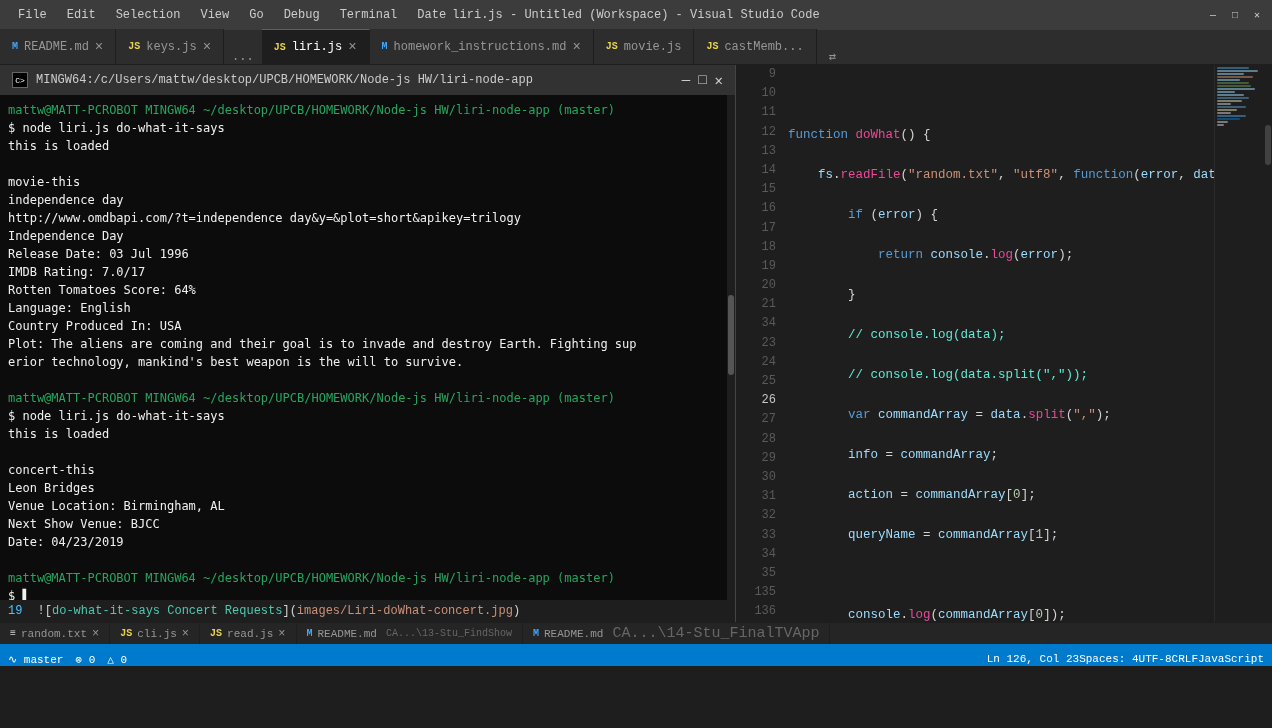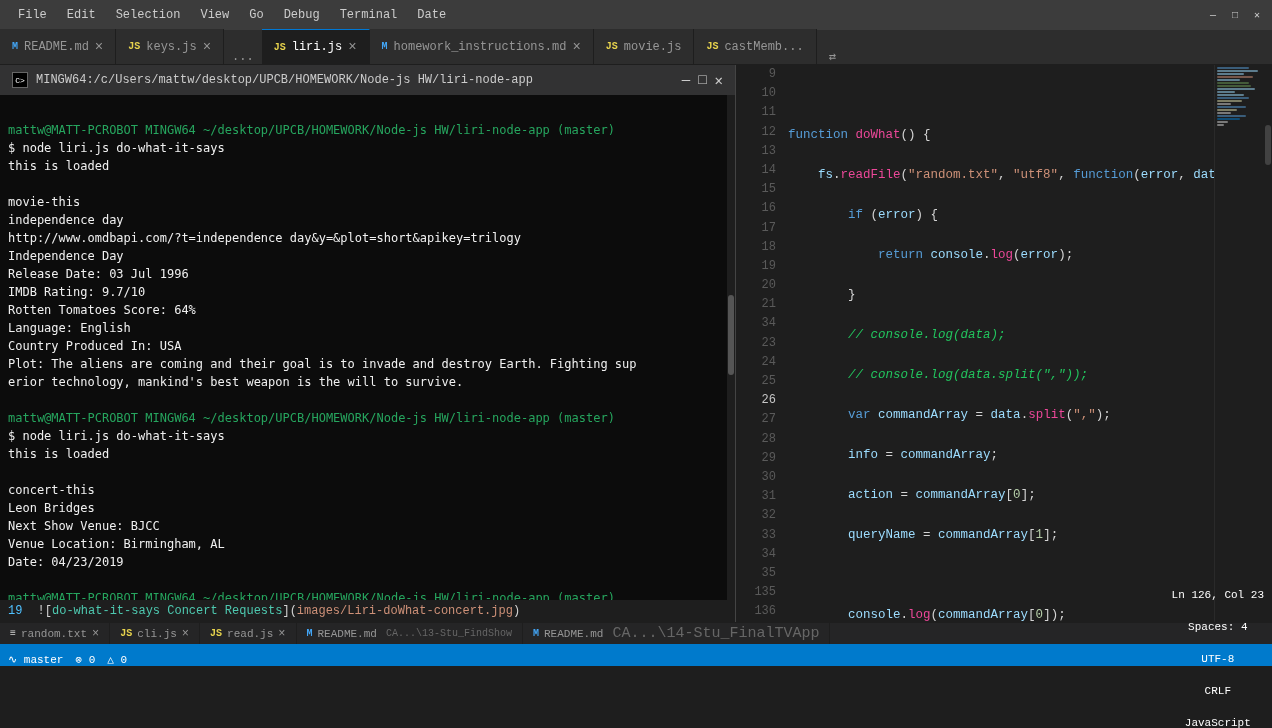--- a/index.html
+++ b/index.html
@@ -156,21 +156,20 @@
 
     .terminal-body {
       flex: 1;
       padding: 6px 8px;
       font-size: 12px;
       line-height: 1.5;
       overflow-y: auto;
       color: #f0f0f0;
       font-family: 'Consolas', monospace;
       background: #0c0c0c;
-      margin-top: 20px;
     }
     .t-prompt { color: #26a55e; }
     .t-normal { color: #f0f0f0; }
 
     
     .code-editor {
       flex: 1;
       display: flex;
       flex-direction: column;
       background: #1e1e1e;
@@ -210,21 +209,21 @@
       display: block;
       min-height: 1.6em;
     }
 
     
     .kw { color: #569cd6; }
     .fn { color: #ec4899; }
     .str { color: #ce9178; }
     .var { color: #9cdcfe; }
     .num { color: #b5cea8; }
-    .cm { color: #22c55e; font-style: italic; }
+    .cm { color: #5eead4; }
     .pun { color: #d4d4d4; }
     .op { color: #d4d4d4; }
 
     
     .terminal-scroll {
       position: absolute;
       right: 0;
       top: 30px;
       width: 8px;
       bottom: 0;
@@ -271,21 +270,21 @@
       height: 22px;
       background: #007acc;
       display: flex;
       align-items: center;
       justify-content: space-between;
       padding: 0 8px;
       font-size: 11px;
       color: #ffffff;
     }
     .status-left { display: flex; gap: 12px; align-items: center; }
-    .status-right { display: flex; gap: 12px; align-items: center; flex-direction: column; }
+    .status-right { display: flex; gap: 0; align-items: flex-start; }
     .status-item { cursor: pointer; white-space: nowrap; margin-top: 8px; }
 
     
     .minimap {
       width: 50px;
       background: #1e1e1e;
       border-left: 1px solid #2a2a2a;
       overflow: hidden;
     }
     .minimap-content {
@@ -333,20 +332,21 @@
         <div class="menu-item">File</div>
         <div class="menu-item">Edit</div>
         <div class="menu-item">Selection</div>
         <div class="menu-item">View</div>
         <div class="menu-item">Go</div>
         <div class="menu-item">Debug</div>
         <div class="menu-item">Terminal</div>
         <div class="menu-item">Date</div>
       </div>
     </div>
+    <div class="title-center">liri.js - Untitled (Workspace) - Visual Studio Code</div>
     <div class="title-bar-right">
       <div class="win-btn">―</div>
       <div class="win-btn">□</div>
       <div class="win-btn">✕</div>
     </div>
   </div>
 
   <div class="tab-bar">
     <div class="tab">
       <span class="tab-icon-md">M</span>
@@ -400,35 +400,35 @@
         <div class="terminal-body">
           <div><span class="t-prompt">mattw@MATT-PCROBOT MINGW64 ~/desktop/UPCB/HOMEWORK/Node-js HW/liri-node-app (master)</span></div>
           <div><span class="t-normal">$ node liri.js do-what-it-says</span></div>
           <div><span class="t-normal">this is loaded</span></div>
           <div>&nbsp;</div>
           <div><span class="t-normal">movie-this</span></div>
           <div><span class="t-normal">independence day</span></div>
           <div><span class="t-normal">http://www.omdbapi.com/?t=independence day&amp;y=&amp;plot=short&amp;apikey=trilogy</span></div>
           <div><span class="t-normal">Independence Day</span></div>
           <div><span class="t-normal">Release Date: 03 Jul 1996</span></div>
-          <div><span class="t-normal">IMDB Rating: 9.7/10</span></div>
+          <div><span class="t-normal">IMDB Rating: 7.0/17</span></div>
           <div><span class="t-normal">Rotten Tomatoes Score: 64%</span></div>
           <div><span class="t-normal">Language: English</span></div>
           <div><span class="t-normal">Country Produced In: USA</span></div>
           <div><span class="t-normal">Plot: The aliens are coming and their goal is to invade and destroy Earth. Fighting sup</span></div>
           <div><span class="t-normal">erior technology, mankind's best weapon is the will to survive.</span></div>
           <div>&nbsp;</div>
           <div><span class="t-prompt">mattw@MATT-PCROBOT MINGW64 ~/desktop/UPCB/HOMEWORK/Node-js HW/liri-node-app (master)</span></div>
           <div><span class="t-normal">$ node liri.js do-what-it-says</span></div>
           <div><span class="t-normal">this is loaded</span></div>
           <div>&nbsp;</div>
           <div><span class="t-normal">concert-this</span></div>
           <div><span class="t-normal">Leon Bridges</span></div>
+          <div><span class="t-normal">Venue Location: Birmingham, AL</span></div>
           <div><span class="t-normal">Next Show Venue: BJCC</span></div>
-          <div><span class="t-normal">Venue Location: Birmingham, AL</span></div>
           <div><span class="t-normal">Date: 04/23/2019</span></div>
           <div>&nbsp;</div>
           <div><span class="t-prompt">mattw@MATT-PCROBOT MINGW64 ~/desktop/UPCB/HOMEWORK/Node-js HW/liri-node-app (master)</span></div>
           <div><span class="t-normal">$ ▌</span></div>
         </div>
 
         <div class="terminal-scroll">
           <div class="terminal-scroll-thumb"></div>
         </div>
       </div>

